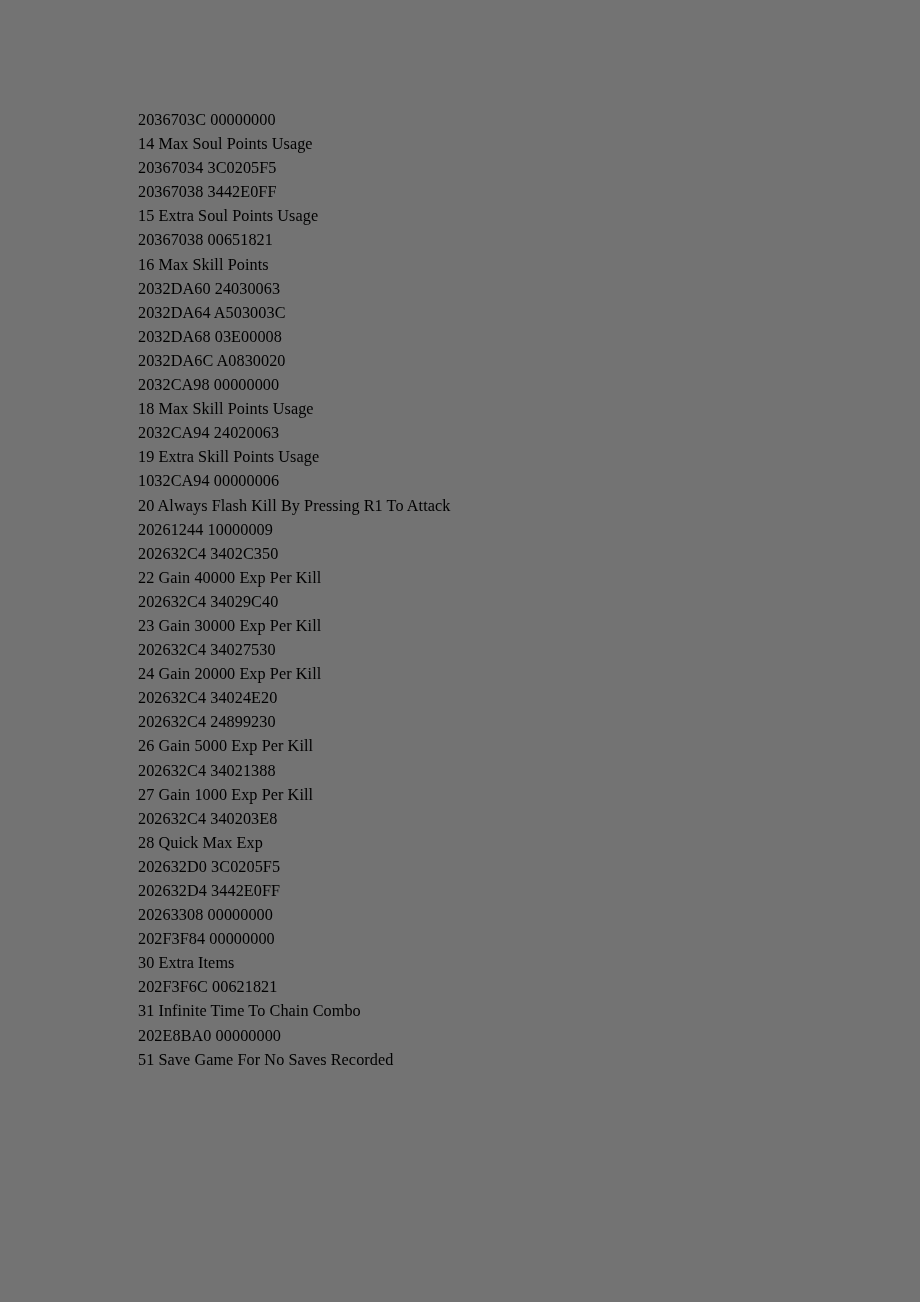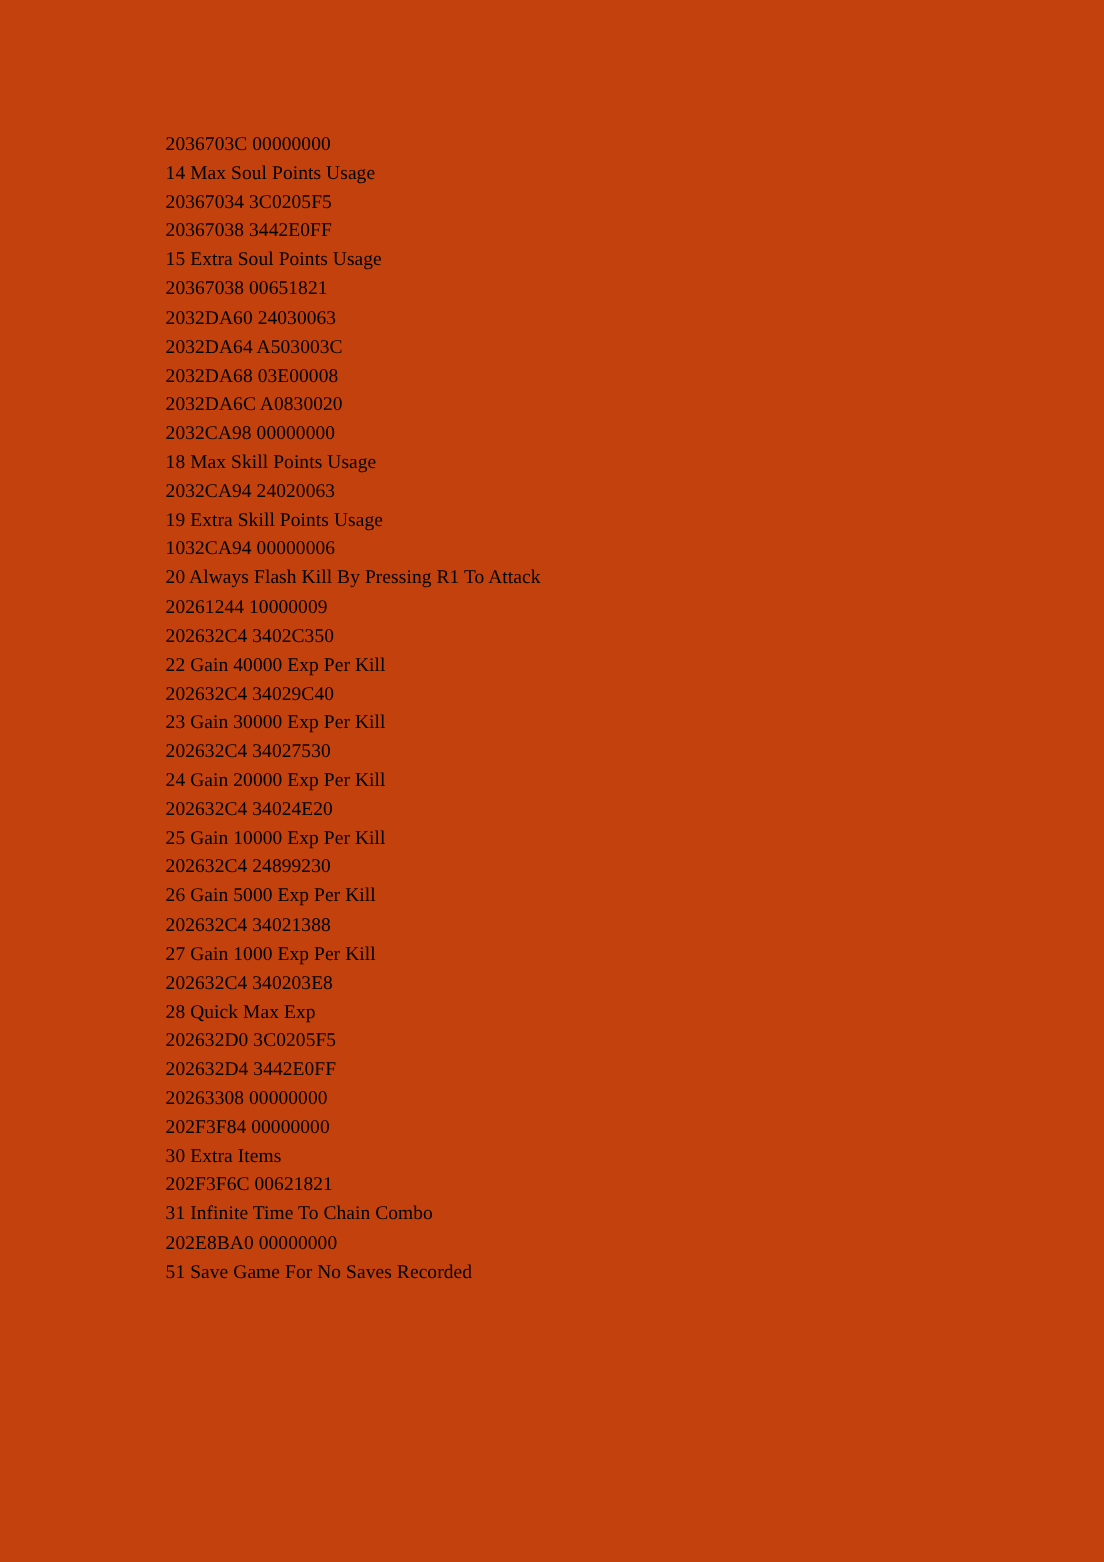--- a/index.html
+++ b/index.html
@@ -16,21 +16,21 @@
     font-family: "Liberation Serif", "DejaVu Serif", serif;
     color: #000000;
     -webkit-font-smoothing: antialiased;
   }
   #document-page {
     position: absolute;
     left: 0;
     top: 0;
     width: 920px;
     height: 1302px;
-    background: #c2410c;
+    background: #737373;
   }
   #code-list {
     position: absolute;
     left: 138px;
     top: 108px;
     width: 700px;
     margin: 0;
     padding: 0;
     list-style: none;
   }
@@ -49,39 +49,39 @@
 <body>
 
 <div id="document-page">
   <div id="code-list">
       <div class="code-line">2036703C 00000000</div>
       <div class="code-line">14 Max Soul Points Usage</div>
       <div class="code-line">20367034 3C0205F5</div>
       <div class="code-line">20367038 3442E0FF</div>
       <div class="code-line">15 Extra Soul Points Usage</div>
       <div class="code-line">20367038 00651821</div>
+      <div class="code-line">16 Max Skill Points</div>
       <div class="code-line">2032DA60 24030063</div>
       <div class="code-line">2032DA64 A503003C</div>
       <div class="code-line">2032DA68 03E00008</div>
       <div class="code-line">2032DA6C A0830020</div>
       <div class="code-line">2032CA98 00000000</div>
       <div class="code-line">18 Max Skill Points Usage</div>
       <div class="code-line">2032CA94 24020063</div>
       <div class="code-line">19 Extra Skill Points Usage</div>
       <div class="code-line">1032CA94 00000006</div>
       <div class="code-line">20 Always Flash Kill By Pressing R1 To Attack</div>
       <div class="code-line">20261244 10000009</div>
       <div class="code-line">202632C4 3402C350</div>
       <div class="code-line">22 Gain 40000 Exp Per Kill</div>
       <div class="code-line">202632C4 34029C40</div>
       <div class="code-line">23 Gain 30000 Exp Per Kill</div>
       <div class="code-line">202632C4 34027530</div>
       <div class="code-line">24 Gain 20000 Exp Per Kill</div>
       <div class="code-line">202632C4 34024E20</div>
-      <div class="code-line">25 Gain 10000 Exp Per Kill</div>
       <div class="code-line">202632C4 24899230</div>
       <div class="code-line">26 Gain 5000 Exp Per Kill</div>
       <div class="code-line">202632C4 34021388</div>
       <div class="code-line">27 Gain 1000 Exp Per Kill</div>
       <div class="code-line">202632C4 340203E8</div>
       <div class="code-line">28 Quick Max Exp</div>
       <div class="code-line">202632D0 3C0205F5</div>
       <div class="code-line">202632D4 3442E0FF</div>
       <div class="code-line">20263308 00000000</div>
       <div class="code-line">202F3F84 00000000</div>

